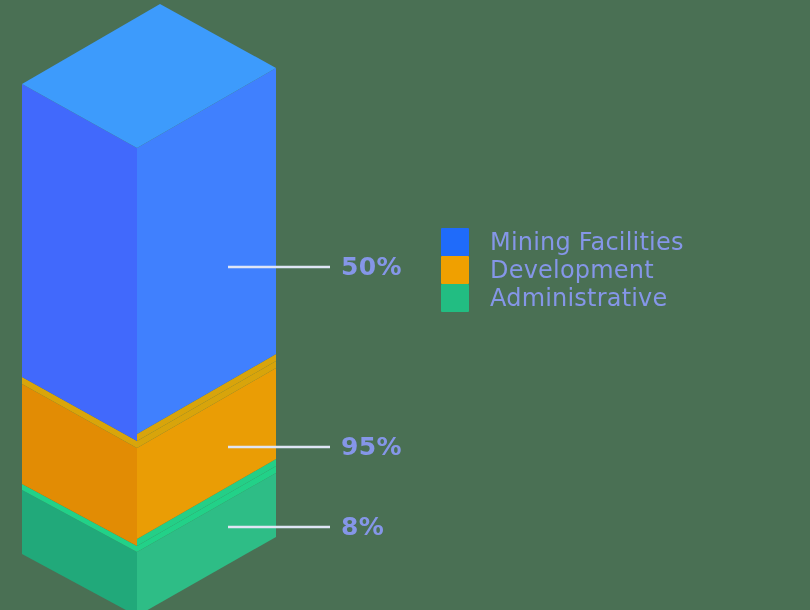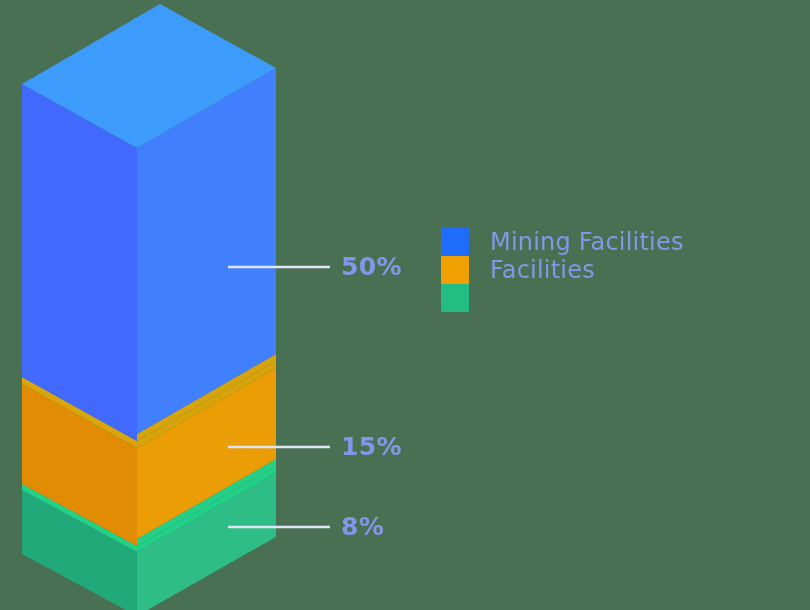--- a/index.html
+++ b/index.html
@@ -100,35 +100,36 @@
       <polygon points="160,4 276,68 137,148 22,84" fill="#3d9bfc"></polygon>
     </g>
 
     <line x1="228" y1="267" x2="330" y2="267" stroke="#dfe5f5" stroke-width="2.4"></line>
     <line x1="228" y1="447" x2="330" y2="447" stroke="#dfe5f5" stroke-width="2.4"></line>
     <line x1="228" y1="527" x2="330" y2="527" stroke="#dfe5f5" stroke-width="2.4"></line>
   </svg>
 
   <div class="pct-label" style="left:341px; top:252px;">50%</div>
 
-  <div class="pct-label" style="left:341px; top:432px;">15%</div>
+  <div class="pct-label" style="left:341px; top:432px;">95%</div>
 
   <div class="pct-label" style="left:341px; top:512px;">8%</div>
 
   <div id="legend">
 
     <div class="legend-row">
       <span class="legend-swatch" style="background:#1f6bfa;"></span>
       <span class="legend-text">Mining Facilities</span>
     </div>
 
     <div class="legend-row">
       <span class="legend-swatch" style="background:#f0a000;"></span>
-      <span class="legend-text">Facilities</span>
+      <span class="legend-text">Development</span>
     </div>
 
     <div class="legend-row">
       <span class="legend-swatch" style="background:#22bd82;"></span>
+      <span class="legend-text">Administrative</span>
     </div>
 
   </div>
 
 </div>
 
 </body></html>

